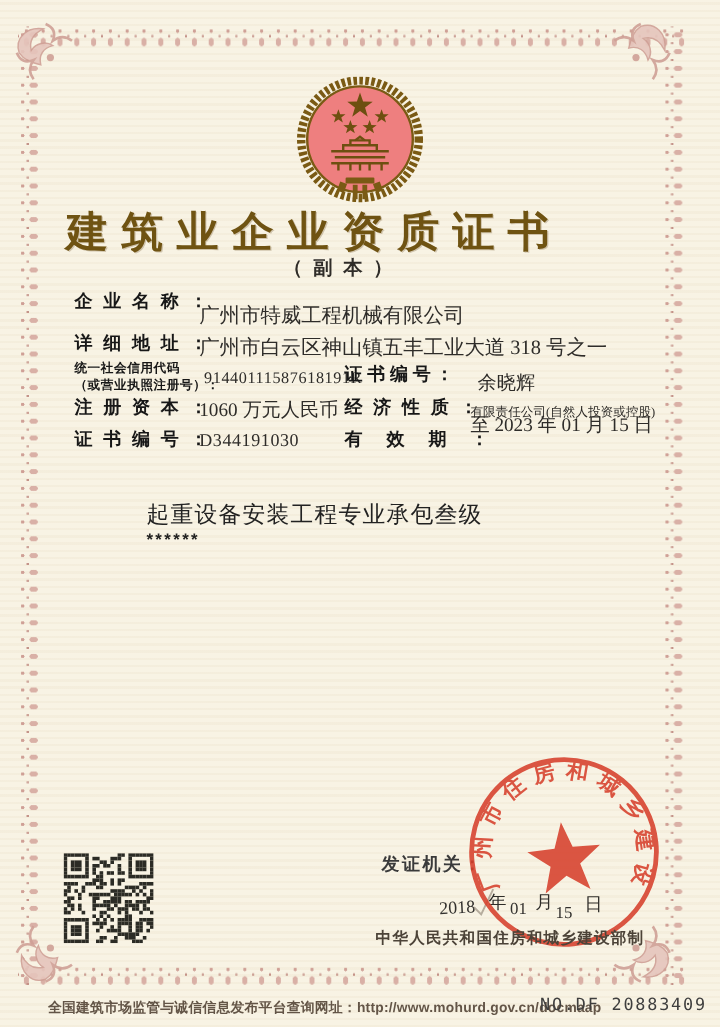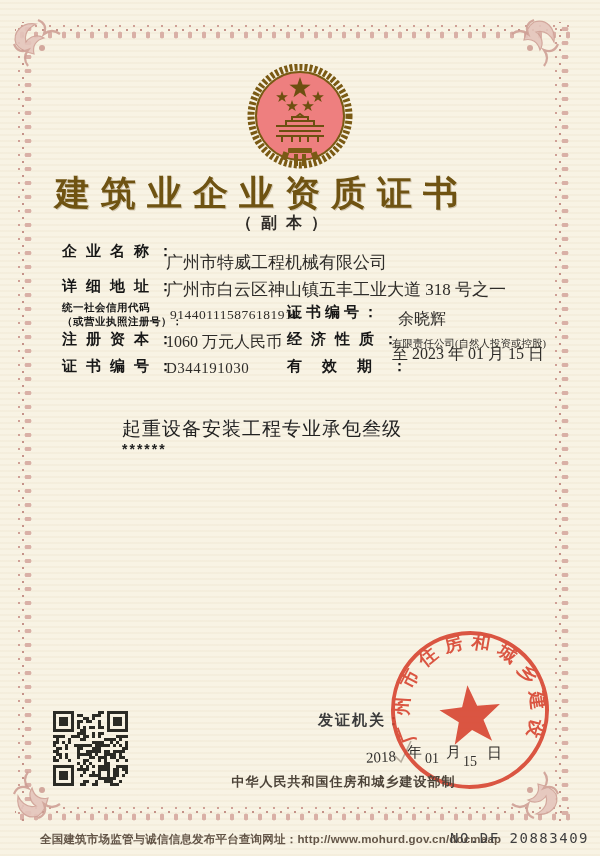--- a/index.html
+++ b/index.html
@@ -478,18 +478,18 @@
     <svg viewBox="0 0 180 180" width="180" height="180">
       <circle cx="90" cy="90" r="77" fill="none" stroke="#d7402c" stroke-width="4"></circle>
       <polygon points="90,65 97.6,86.5 120.4,87.1 102.4,101 108.8,122.9 90,110 71.2,122.9 77.6,101 59.6,87.1 82.4,86.5" fill="#d7402c"></polygon>
       <path id="sealArc" d="M33.8,116.2 A62,62 0 1 1 146.2,116.2" fill="none"></path>
       <text font-size="18.5" fill="#d7402c" font-weight="bold" font-family="Liberation Sans, DejaVu Sans, sans-serif">
         <textPath href="#sealArc" startOffset="2" textLength="330" lengthAdjust="spacing">广州市住房和城乡建设委员会</textPath>
       </text>
     </svg>
   </div>
 
-  <div class="abs madeby" style="left:0;top:773px;width:537px;text-align:center;padding-left:150px;box-sizing:border-box;">中华人民共和国住房和城乡建设部制</div>
+  <div class="abs madeby" style="left:0;top:773px;width:537px;text-align:right;padding-left:150px;box-sizing:border-box;">中华人民共和国住房和城乡建设部制</div>
 
   <div class="abs footL" style="left:40px;top:832px;">全国建筑市场监管与诚信信息发布平台查询网址：http://www.mohurd.gov.cn/docmaap</div>
   <div class="abs footR" style="left:450px;top:830px;">NO.DF 20883409</div>
 
 </div>
 
 </body></html>

